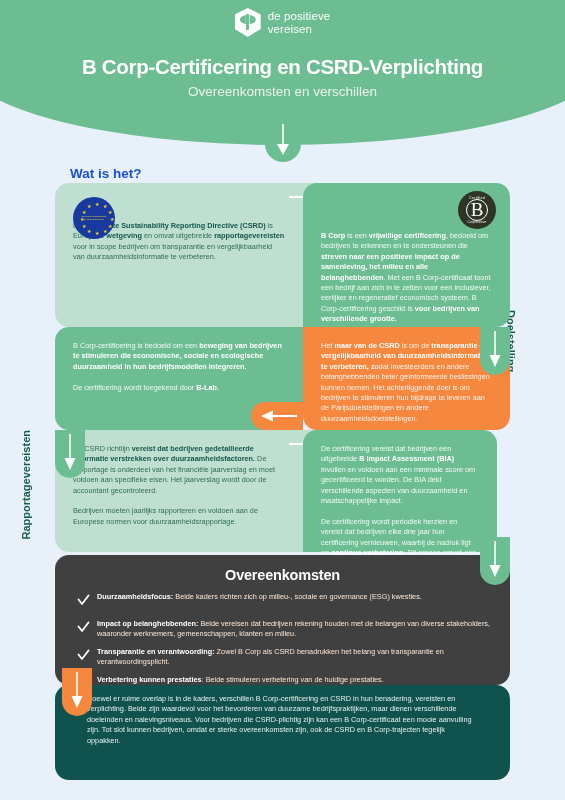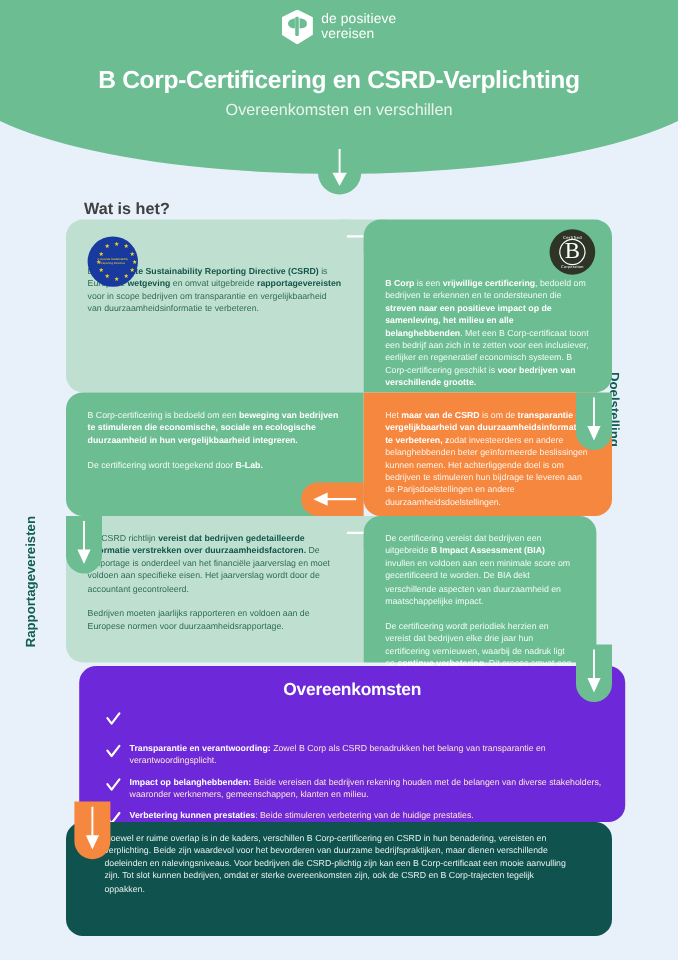--- a/index.html
+++ b/index.html
@@ -56,21 +56,21 @@
     border-radius: 0 0 18px 18px;
   }
   .top-connector .arrow-v { position: absolute; left: 50%; top: 4px; transform: translateX(-50%); }
 
   
   .arrow-v svg, .arrow-h svg { display: block; }
 
   
   .wat-label {
     position: absolute; left: 70px; top: 166px;
-    color: #404040; font-size: 13.5px; font-weight: bold;
+    color: #1d4ed8; font-size: 13.5px; font-weight: bold;
   }
 
   
   .grid { position: absolute; left: 55px; top: 183px; width: 455px; }
 
   .row { position: relative; display: flex; }
   .card { position: relative; padding: 14px 18px 16px 18px; }
 
   .c-ltgreen { background: #bfe0d1; color: #2f6b56; }
   .c-green   { background: #6cbd92; color: #f2fbf6; }
@@ -182,22 +182,22 @@
     left: 505px; top: 310px;
     writing-mode: vertical-rl; transform: rotate(0deg);
   }
   .label-rapp {
     left: 20px; top: 430px;
     writing-mode: vertical-rl; transform: rotate(180deg);
   }
 
   
   .overeen {
-    position: absolute; left: 66px; top: 555px; width: 455px; height: 130px;
-    background: #6d28d9; border-radius: 14px 14px 14px 14px;
+    position: absolute; left: 55px; top: 555px; width: 455px; height: 130px;
+    background: #404040; border-radius: 14px 14px 14px 14px;
   }
   .overeen h2 {
     text-align: center; color: #ffffff; font-size: 14.5px; font-weight: bold;
     padding-top: 12px; letter-spacing: -.2px;
   }
   .ov-list { margin-top: 9px; padding: 0 18px 0 22px; }
   .ov-item { display: flex; align-items: flex-start; gap: 7px; margin-bottom: 8px; }
   .ov-item:last-child { margin-bottom: 0; }
   .check { flex: 0 0 auto; margin-top: 1px; }
   .ov-text { font-size: 7.3px; line-height: 10px; color: #fde6d4; }
@@ -286,21 +286,21 @@
           <div class="bc-top">Certified</div>
           <div class="bc-b">B</div>
           <div class="bc-bot">Corporation</div>
         </div>
         <div class="card-txt"><b>B Corp</b> is een <b>vrijwillige certificering</b>, bedoeld om bedrijven te erkennen en te ondersteunen die <b>streven naar een positieve impact op de samenleving, het milieu en alle belanghebbenden</b>. Met een B Corp-certificaat toont een bedrijf aan zich in te zetten voor een inclusiever, eerlijker en regeneratief economisch systeem. B Corp-certificering geschikt is <b>voor bedrijven van verschillende grootte.</b></div>
       </div>
     </div>
 
     <div class="row r2">
       <div class="card c-green left">
-        <div class="card-txt">B Corp-certificering is bedoeld om een <b>beweging van bedrijven te stimuleren die economische, sociale en ecologische duurzaamheid in hun vergelijkbaarheid integreren.</b><br><br>De certificering wordt toegekend door <b>B-Lab.</b></div>
+        <div class="card-txt">B Corp-certificering is bedoeld om een <b>beweging van bedrijven te stimuleren die economische, sociale en ecologische duurzaamheid in hun bedrijfsmodellen integreren.</b><br><br>De certificering wordt toegekend door <b>B-Lab.</b></div>
       </div>
 
       <div class="nub nub-r2">
         <span class="arrow-h">
           <svg width="40" height="13" viewBox="0 0 40 13">
               <path d="M40 6.5 H14" stroke="#ffffff" stroke-width="1.8" fill="none"></path>
               <path d="M16 1 L4 6.5 L16 12 Z" fill="#ffffff"></path>
             </svg>
         </span>
       </div>
@@ -357,36 +357,37 @@
 
   <div class="overeen">
     <h2>Overeenkomsten</h2>
     <div class="ov-list">
       <div class="ov-item">
         <span class="check">
           <svg width="13" height="13" viewBox="0 0 13 13">
               <path d="M1.5 5.5 L5 10 L11.5 1.5" stroke="#ffffff" stroke-width="1.8" fill="none" stroke-linecap="round" stroke-linejoin="round"></path>
             </svg>
         </span>
+        <span class="ov-text"><b>Duurzaamheidsfocus:</b> Beide kaders richten zich op milieu-, sociale en governance (ESG) kwesties.</span>
       </div>
       <div class="ov-item">
         <span class="check">
           <svg width="13" height="13" viewBox="0 0 13 13">
               <path d="M1.5 5.5 L5 10 L11.5 1.5" stroke="#ffffff" stroke-width="1.8" fill="none" stroke-linecap="round" stroke-linejoin="round"></path>
             </svg>
         </span>
-        <span class="ov-text"><b>Transparantie en verantwoording:</b> Zowel B Corp als CSRD benadrukken het belang van transparantie en verantwoordingsplicht.</span>
+        <span class="ov-text"><b>Impact op belanghebbenden:</b> Beide vereisen dat bedrijven rekening houden met de belangen van diverse stakeholders, waaronder werknemers, gemeenschappen, klanten en milieu.</span>
       </div>
       <div class="ov-item">
         <span class="check">
           <svg width="13" height="13" viewBox="0 0 13 13">
               <path d="M1.5 5.5 L5 10 L11.5 1.5" stroke="#ffffff" stroke-width="1.8" fill="none" stroke-linecap="round" stroke-linejoin="round"></path>
             </svg>
         </span>
-        <span class="ov-text"><b>Impact op belanghebbenden:</b> Beide vereisen dat bedrijven rekening houden met de belangen van diverse stakeholders, waaronder werknemers, gemeenschappen, klanten en milieu.</span>
+        <span class="ov-text"><b>Transparantie en verantwoording:</b> Zowel B Corp als CSRD benadrukken het belang van transparantie en verantwoordingsplicht.</span>
       </div>
       <div class="ov-item">
         <span class="check">
           <svg width="13" height="13" viewBox="0 0 13 13">
               <path d="M1.5 5.5 L5 10 L11.5 1.5" stroke="#ffffff" stroke-width="1.8" fill="none" stroke-linecap="round" stroke-linejoin="round"></path>
             </svg>
         </span>
         <span class="ov-text"><b>Verbetering kunnen prestaties</b>: Beide stimuleren verbetering van de huidige prestaties.</span>
       </div>
     </div>

